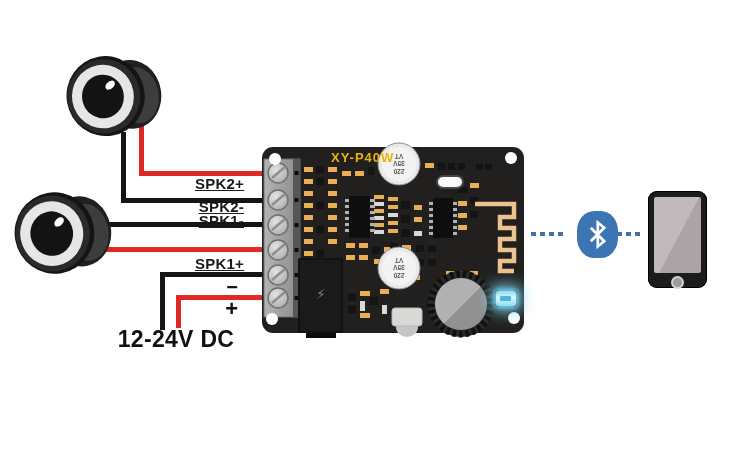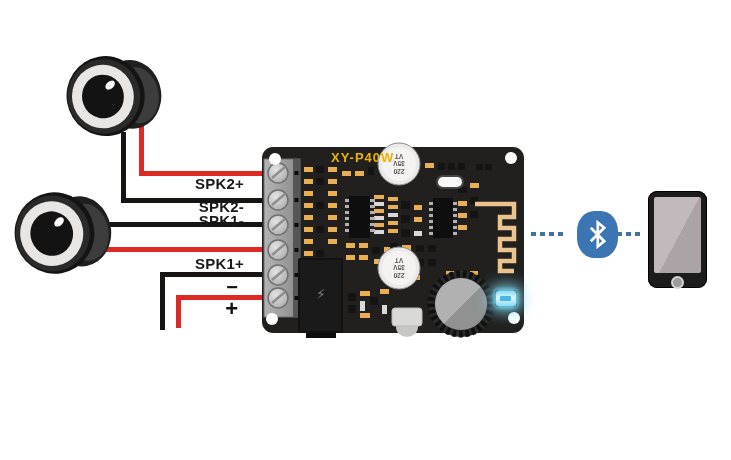--- a/index.html
+++ b/index.html
@@ -7,21 +7,21 @@
     --bt-blue:#3c75b3; --pcb:#21201f; --antenna:#ecc38c;
     --terminal-gray:#979797; --led-glow:#7fd9f2;
   }
   html,body{margin:0;padding:0;background:#fff;}
   .stage{position:relative;width:731px;height:460px;background:#fff;overflow:hidden;
          font-family:"Liberation Sans",sans-serif;}
   .wire{position:absolute;}
   .wire.red{background:var(--wire-red);}
   .wire.black{background:var(--wire-black);}
   .lbl{position:absolute;left:176px;width:68px;text-align:right;
-       font:600 15px/15px "Liberation Sans",sans-serif;color:#1a1a1a;letter-spacing:.2px;}
+       font:600 15px/15px "Liberation Sans",sans-serif;color:#1a1a1a;letter-spacing:.2px;text-decoration:underline;}
   .sign{position:absolute;left:176px;width:62px;text-align:right;
         font:700 20px/20px "Liberation Sans",sans-serif;color:#111;}
   .supply{position:absolute;left:112px;top:327px;width:128px;text-align:center;
         font:700 23px/24px "Liberation Sans",sans-serif;color:#111;letter-spacing:.3px;}
   .spk{position:absolute;}
   .board{position:absolute;left:262px;top:147px;width:262px;height:186px;
          background:var(--pcb);border-radius:11px;overflow:visible;}
   .board svg{position:absolute;left:0;top:0;overflow:visible;}
   .model{position:absolute;left:34px;top:3px;font:700 13px/15px "Liberation Sans",sans-serif;
          color:#eab308;letter-spacing:1px;margin-left:35px;}
@@ -86,20 +86,21 @@
   <svg class="spk" style="left:10px;top:189px" width="106" height="88" viewBox="0 0 110 95">
       <use href="#spk"></use>
     </svg>
 
   <div class="lbl" style="top:176px">SPK2+</div>
   <div class="lbl" style="top:199px">SPK2-</div>
   <div class="lbl" style="top:213px">SPK1-</div>
   <div class="lbl" style="top:256px">SPK1+</div>
   <div class="sign" style="top:277px">−</div>
   <div class="sign" style="top:299px;font-size:22px">+</div>
+  <div class="supply">12-24V DC</div>
 
   <div class="board">
     <svg width="262" height="186" viewBox="0 0 262 186">
       <defs>
         <linearGradient id="gTerm" x1="0" y1="0" x2="1" y2="0">
           <stop offset="0" stop-color="#b4b4b4"></stop>
             <stop offset="1" stop-color="#8a8a8a"></stop>
         </linearGradient>
         <radialGradient id="gScrew" cx="0.38" cy="0.34" r="0.8">
           <stop offset="0" stop-color="#e3e3e3"></stop>

